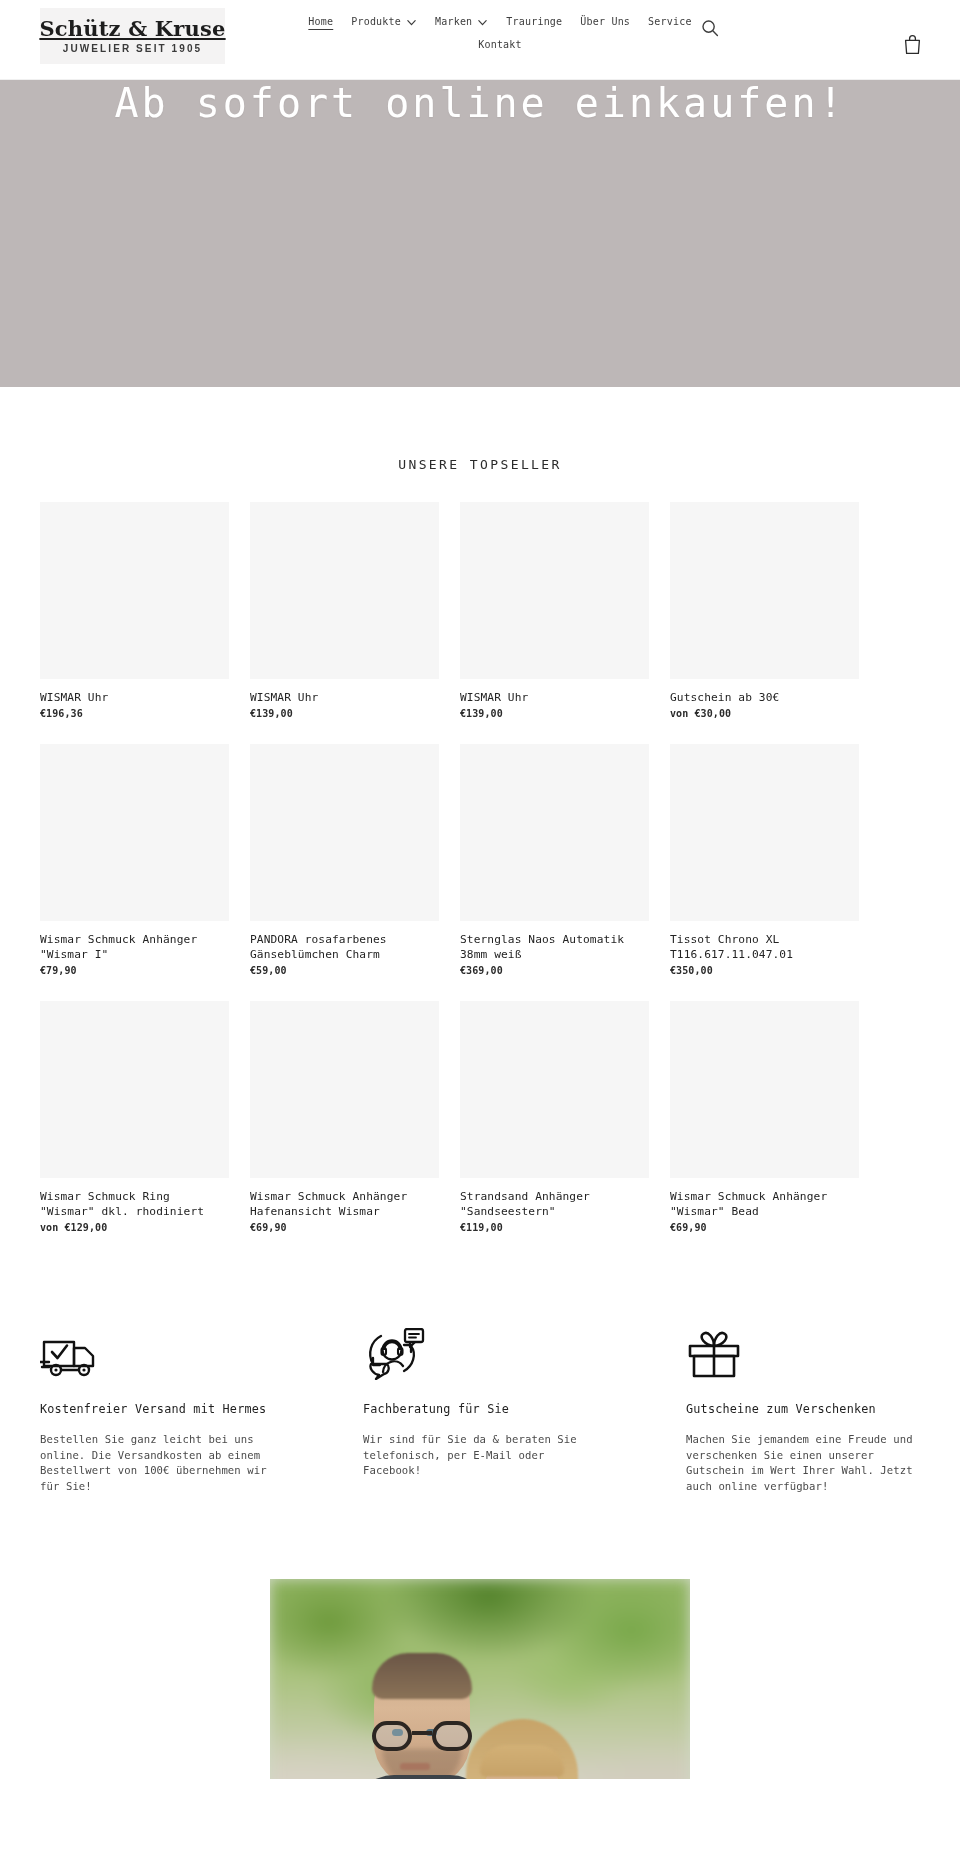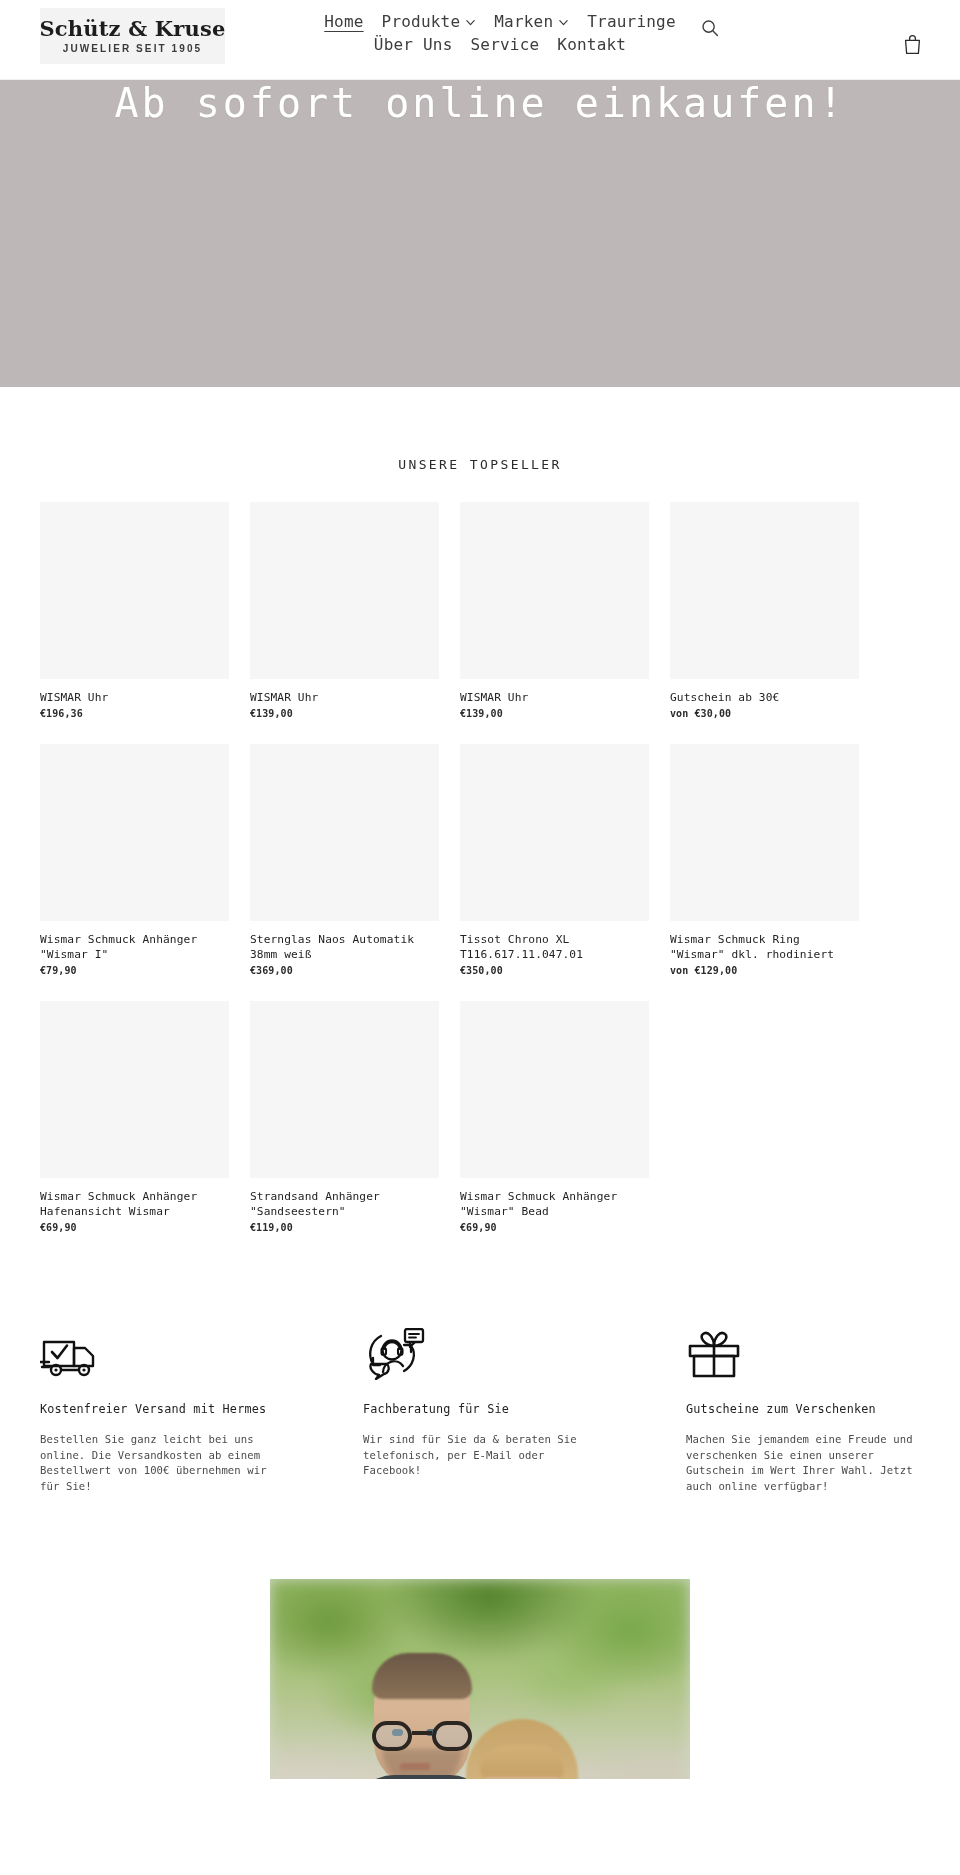--- a/index.html
+++ b/index.html
@@ -28,20 +28,21 @@
     align-items: center; justify-content: center;
   }
   .logo-name {
     font-family: "DejaVu Serif", "Liberation Serif", serif;
     font-weight: 700;
     font-size: 21px;
     letter-spacing: 0.2px;
     color: #1d1d1d;
     line-height: 1.05;
     white-space: nowrap;
+    text-decoration: underline;
   }
   .logo-tag {
     font-family: "Liberation Sans", sans-serif;
     font-size: 10px;
     letter-spacing: 2.1px;
     font-weight: 600;
     color: #3a3a3a;
     margin-top: 3px;
     white-space: nowrap;
   }
@@ -49,21 +50,21 @@
     position: absolute;
     left: 290px; top: 14px;
     width: 420px;
     display: flex; flex-wrap: wrap;
     justify-content: center;
     align-items: flex-start;
     gap: 0 18px;
     row-gap: 7px;
   }
   .nav-item {
-    font-size: 16px;
+    font-size: 10px;
     color: #3d3d3d;
     letter-spacing: 0.2px;
     white-space: nowrap;
     display: inline-flex; align-items: center; gap: 5px;
     line-height: 16px;
     cursor: pointer;
   }
   .nav-item.active { text-decoration: underline; text-underline-offset: 4px; }
   .caret { display: inline-block; width: 11px; height: 11px; }
   .caret svg { display: block; }
@@ -356,20 +357,25 @@
     <div class="card-title">Gutschein ab 30€</div>
     <div class="card-price">von €30,00</div>
   </div>
 
   <div class="card">
     <div class="card-thumb"></div>
     <div class="card-title">Wismar Schmuck Anhänger "Wismar I"</div>
     <div class="card-price">€79,90</div>
   </div>
 
+  <div class="card">
+    <div class="card-thumb"></div>
+    <div class="card-title">PANDORA rosafarbenes Gänseblümchen Charm</div>
+    <div class="card-price">€59,00</div>
+  </div>
 
   <div class="card">
     <div class="card-thumb"></div>
     <div class="card-title">Sternglas Naos Automatik 38mm weiß</div>
     <div class="card-price">€369,00</div>
   </div>
 
   <div class="card">
     <div class="card-thumb"></div>
     <div class="card-title">Tissot Chrono XL T116.617.11.047.01</div>

